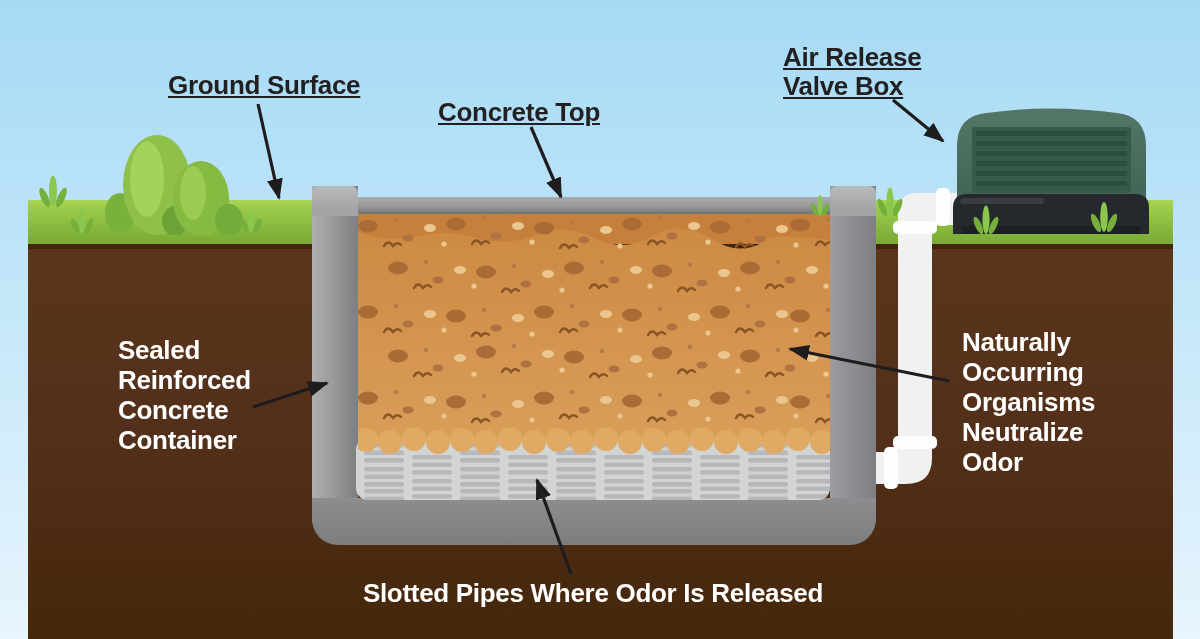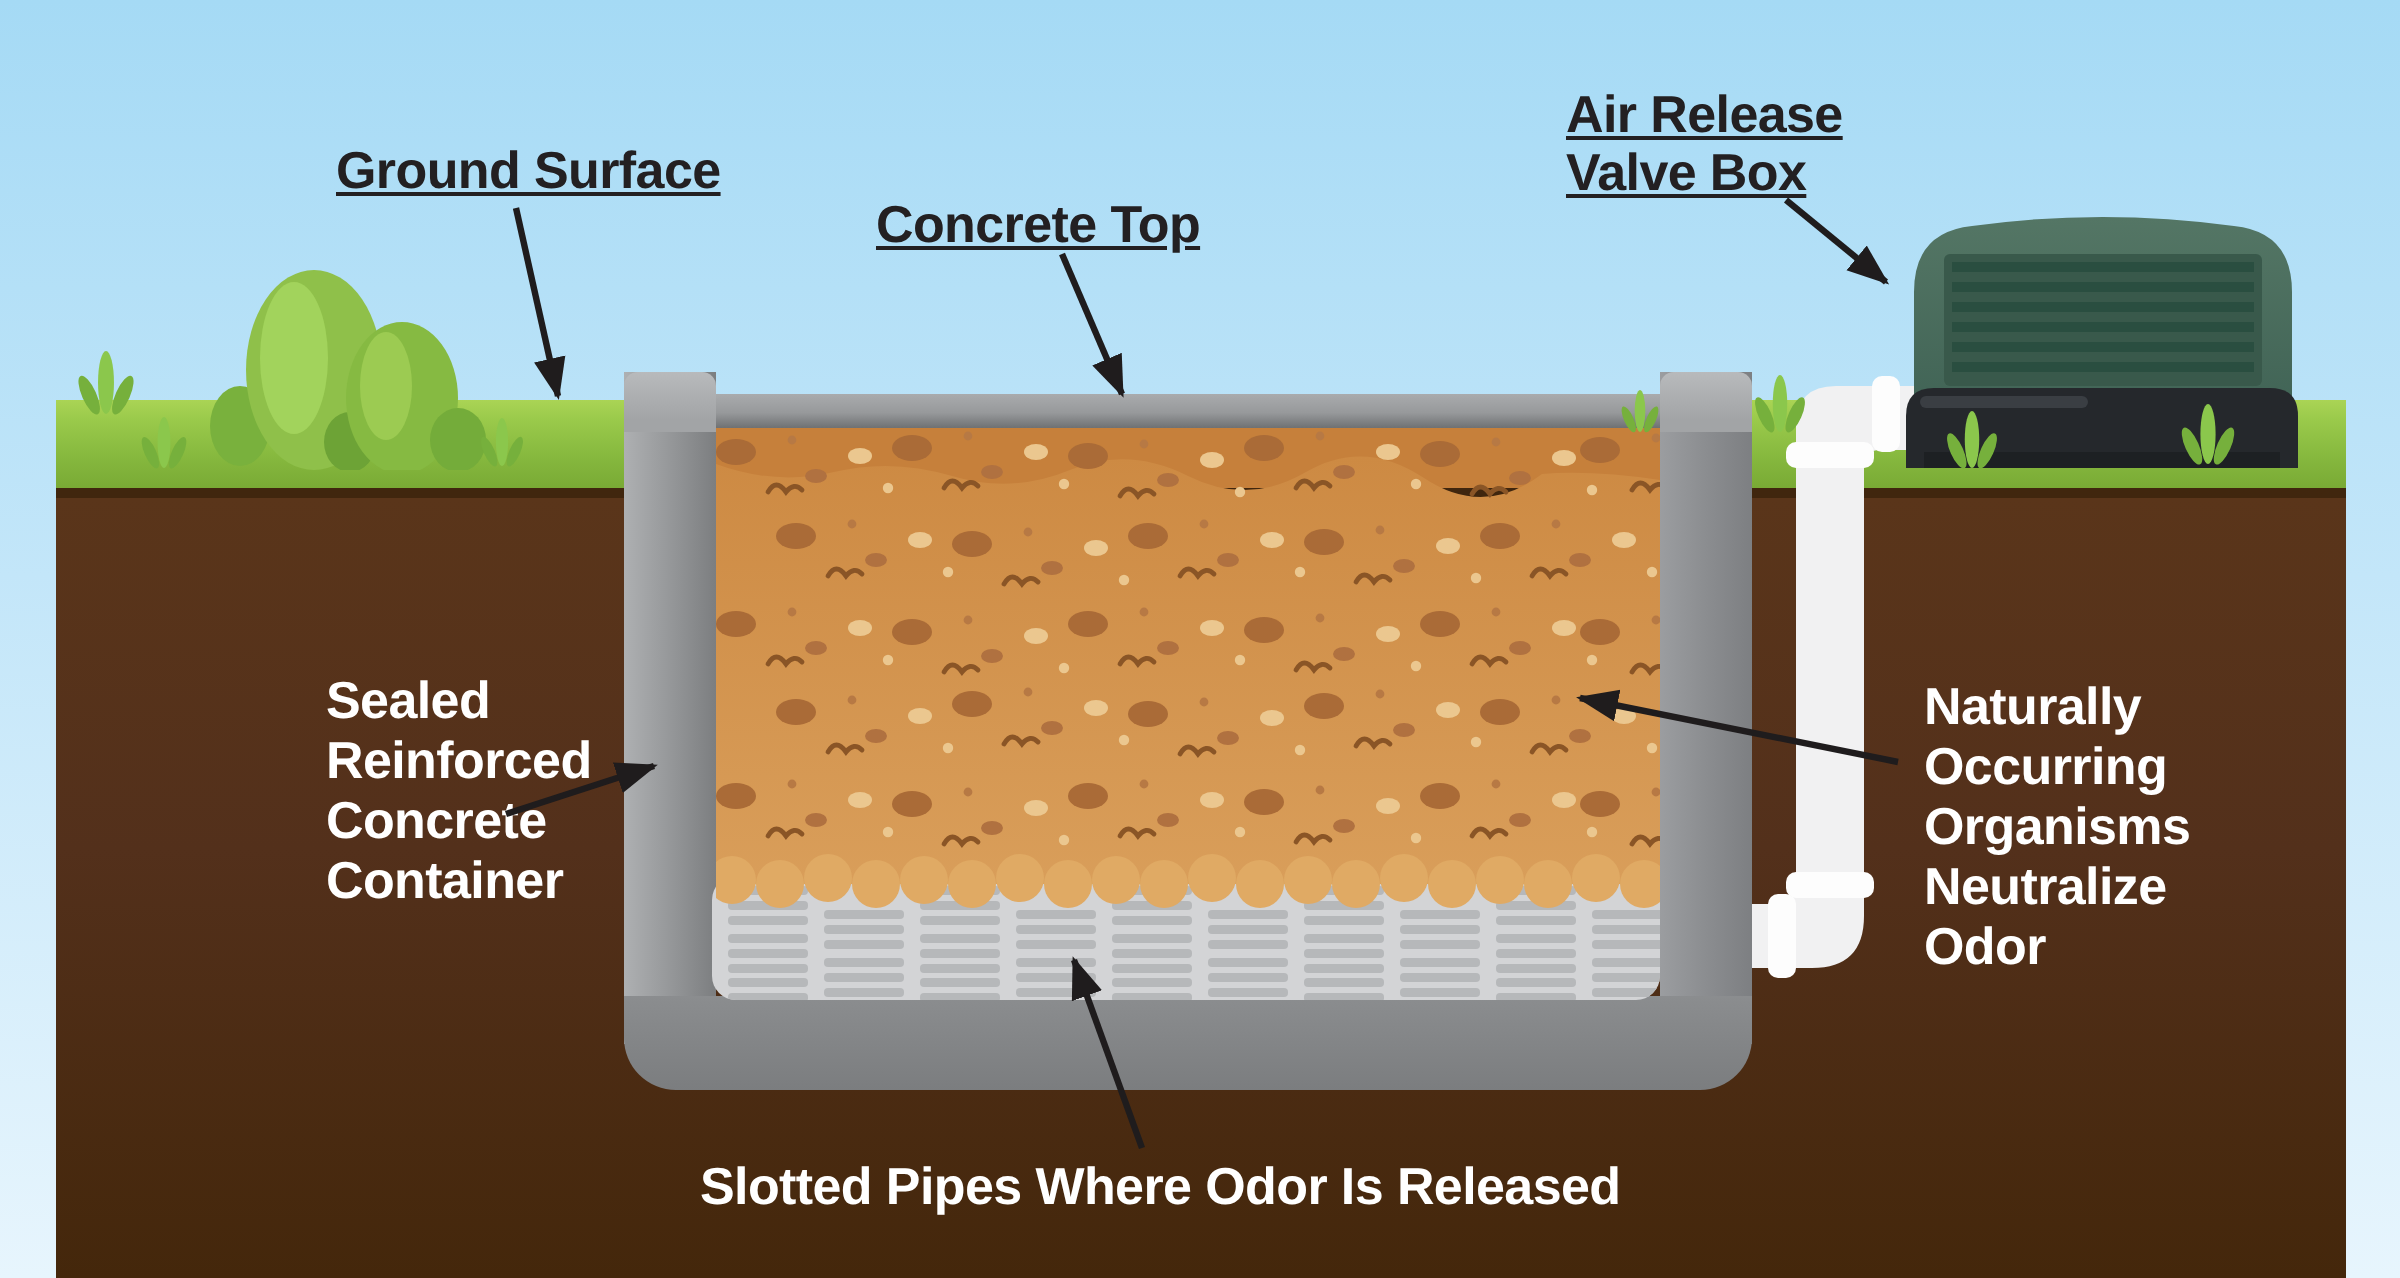--- a/index.html
+++ b/index.html
@@ -30,23 +30,23 @@
   
   #slot-band{left:356px;top:438px;width:474px;height:62px;border-radius:12px;
     background:#d3d4d6;overflow:hidden;}
   
   .lbl{font-weight:700;white-space:pre-line;line-height:30px;letter-spacing:-0.3px;}
   .lbl-dark{color:#232022;text-decoration:underline;}
   .lbl-light{color:#ffffff;}
   #lbl-ground{left:168px;top:70px;font-size:26px;}
   #lbl-concrete{left:438px;top:97px;font-size:26px;}
   #lbl-valvebox{left:783px;top:43px;font-size:26px;line-height:29px;}
-  #lbl-sealed{left:118px;top:335px;font-size:26px;margin-left:45px;}
-  #lbl-organisms{left:962px;top:327px;font-size:26px;margin-top:11px;}
-  #lbl-slotted{left:350px;top:578px;width:486px;font-size:26px;text-align:left;}
+  #lbl-sealed{left:118px;top:335px;font-size:26px;}
+  #lbl-organisms{left:962px;top:327px;font-size:26px;}
+  #lbl-slotted{left:350px;top:578px;width:486px;font-size:26px;text-align:center;}
   svg{display:block;}
 </style>
 </head>
 <body>
 
 <div id="stage">
 
   <div class="abs" id="grass"></div>
   <div class="abs" id="soil"></div>
 

